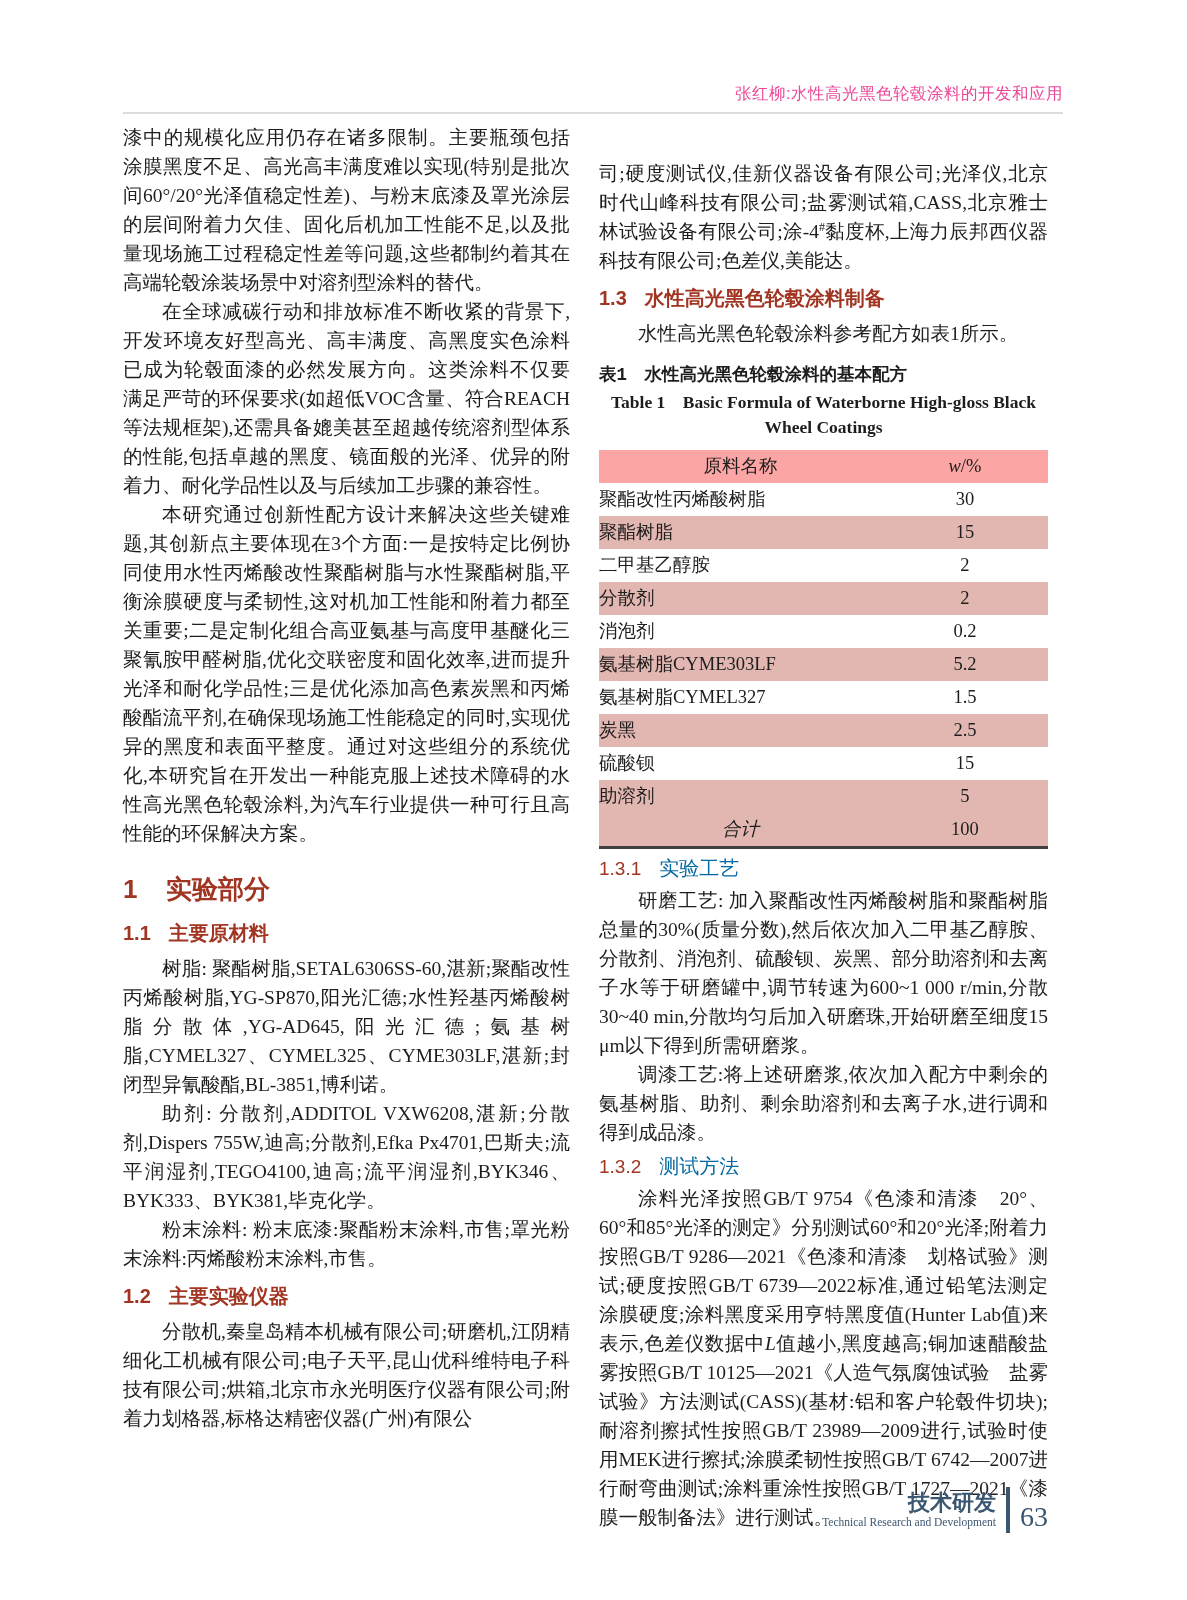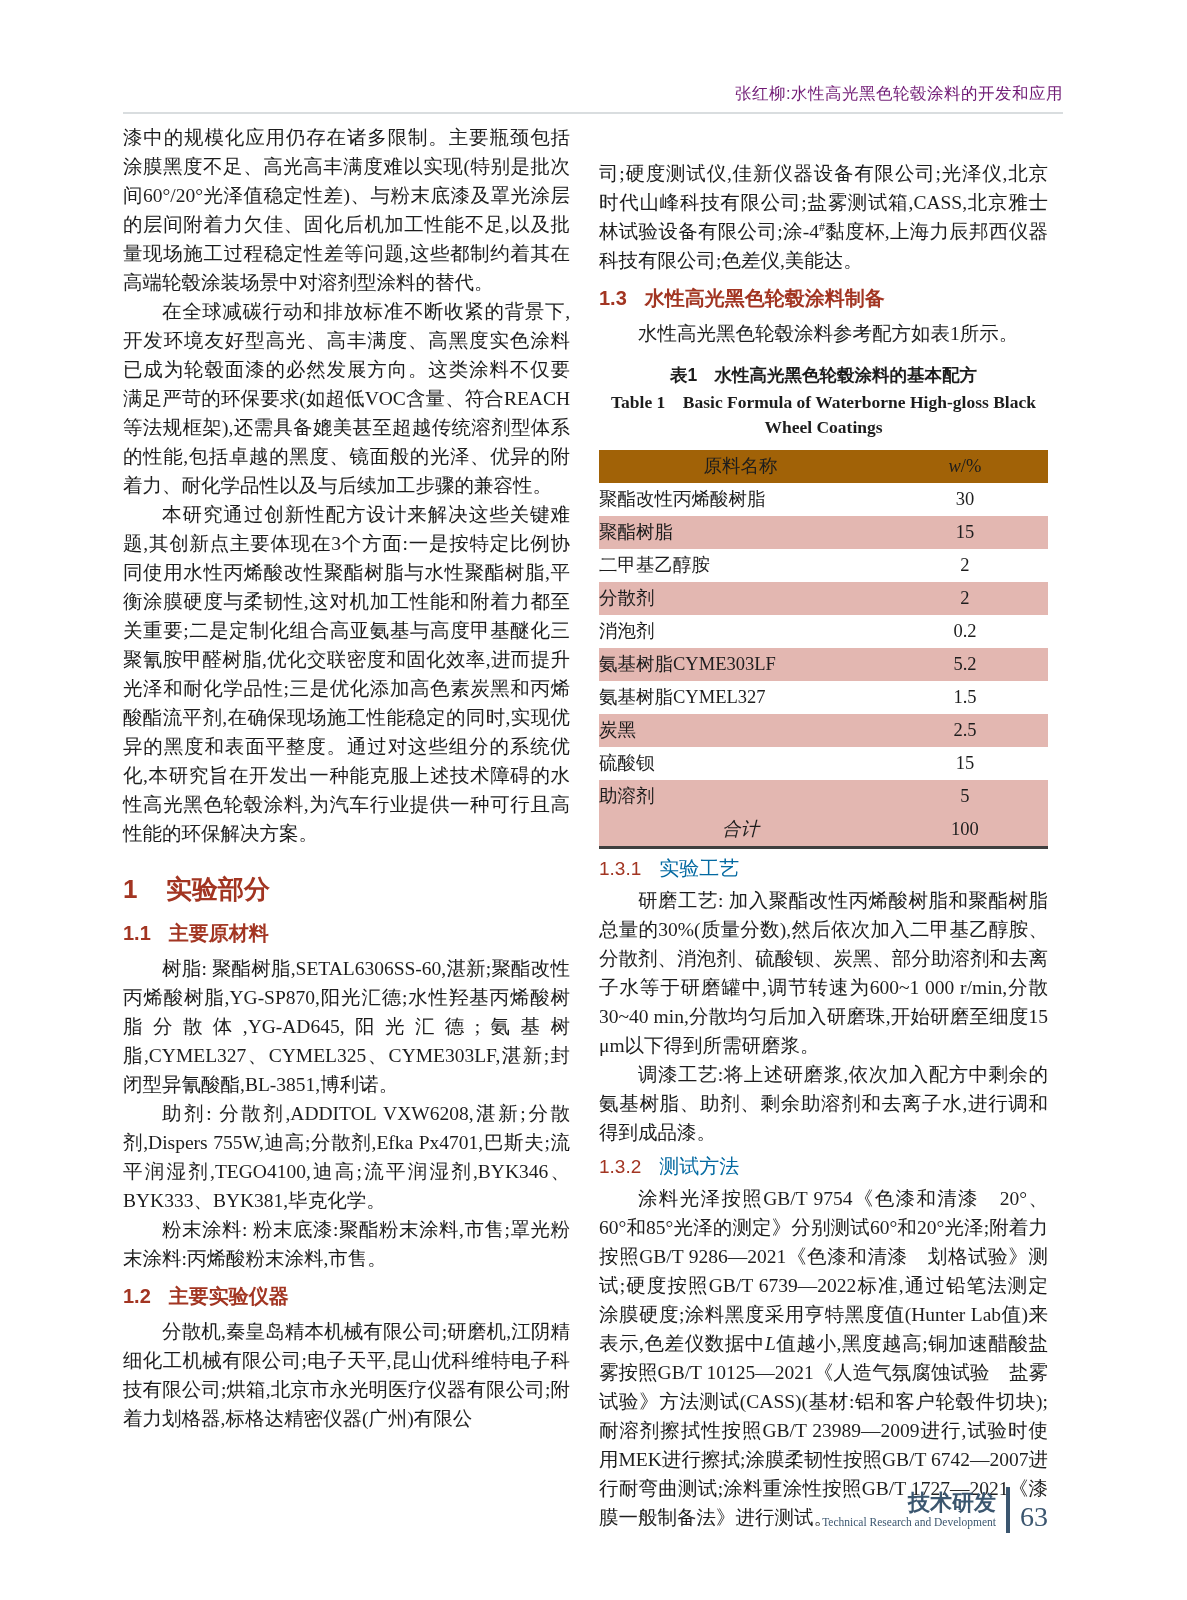--- a/index.html
+++ b/index.html
@@ -41,36 +41,36 @@
   }
   .h2 .num { margin-right:0.9em; }
   .h3 { margin:4px 0 2px 0; font-size:20px; line-height:30px; }
   .h3 .num {
     font-family:"Liberation Sans","DejaVu Sans",sans-serif; font-size:19px;
   }
   .h3 .title { margin-left:0.9em; color:#0369a1; }
   .red { color:#a23522; }
   
   .table-caption-cn {
-    margin:14px 0 2px 0; text-align:center;
-    font-family:Liberation Sans, sans-serif;
+    margin:14px 0 2px 0; text-align:left;
+    font-family:Liberation Mono, monospace;
     font-weight:700; font-size:17.5px; line-height:26px;
   }
   .table-caption-en {
     margin:0 10px 10px 10px; text-align:center;
     font-weight:700; font-size:17.5px; line-height:25px;
   }
   table.formula {
     width:100%; border-collapse:collapse; font-size:18.5px;
     border-bottom:3px solid #3f3f3f; text-align:left;
   }
   table.formula th, table.formula td { padding:2px 0; height:26px; font-weight:400; }
   .td-name { padding-left:30px; }
   .td-val  { width:37%; text-align:center; }
-  thead tr { background:#a16207; }
+  thead tr { background:#fca5a5; }
   thead .td-name { text-align:center; padding-left:0; }
   .row-pink { background:#e3b7b1;padding-left:20px; }
   .total-row { background:#e3b7b1; }
   .total-row .td-name { text-align:center; padding-left:0;font-style:italic; }
   .ital { font-style:italic; }
   sup.hash { font-size:0.62em; vertical-align:super; line-height:0; }
   
   .footer {
     position:absolute; top:1487px; right:139px;
     display:flex; align-items:center; color:#3b566f;
@@ -82,21 +82,21 @@
   }
   .footer-en { font-size:11.5px; line-height:14px; }
   .footer-bar { width:4px; height:46px; background:#3b566f; margin-right:10px; }
   .footer-page { font-size:28px; line-height:28px; margin-top:14px; }
 </style>
 </head>
 <body>
 
 <div class="page">
 
-  <div class="running-header" style="color:#701a75">张红柳:水性高光黑色轮毂涂料的开发和应用</div>
+  <div class="running-header" style="color:#ec4899">张红柳:水性高光黑色轮毂涂料的开发和应用</div>
   <div class="header-rule"></div>
 
   <div class="col col-left">
     <p>漆中的规模化应用仍存在诸多限制。主要瓶颈包括涂膜黑度不足、高光高丰满度难以实现(特别是批次间60°/20°光泽值稳定性差)、与粉末底漆及罩光涂层的层间附着力欠佳、固化后机加工性能不足,以及批量现场施工过程稳定性差等问题,这些都制约着其在高端轮毂涂装场景中对溶剂型涂料的替代。</p>
     <p class="indent">在全球减碳行动和排放标准不断收紧的背景下,开发环境友好型高光、高丰满度、高黑度实色涂料已成为轮毂面漆的必然发展方向。这类涂料不仅要满足严苛的环保要求(如超低VOC含量、符合REACH等法规框架),还需具备媲美甚至超越传统溶剂型体系的性能,包括卓越的黑度、镜面般的光泽、优异的附着力、耐化学品性以及与后续加工步骤的兼容性。</p>
     <p class="indent">本研究通过创新性配方设计来解决这些关键难题,其创新点主要体现在3个方面:一是按特定比例协同使用水性丙烯酸改性聚酯树脂与水性聚酯树脂,平衡涂膜硬度与柔韧性,这对机加工性能和附着力都至关重要;二是定制化组合高亚氨基与高度甲基醚化三聚氰胺甲醛树脂,优化交联密度和固化效率,进而提升光泽和耐化学品性;三是优化添加高色素炭黑和丙烯酸酯流平剂,在确保现场施工性能稳定的同时,实现优异的黑度和表面平整度。通过对这些组分的系统优化,本研究旨在开发出一种能克服上述技术障碍的水性高光黑色轮毂涂料,为汽车行业提供一种可行且高性能的环保解决方案。</p>
 
     <div class="h1 red">
       <span class="num">1</span><span>实验部分</span>
     </div>

